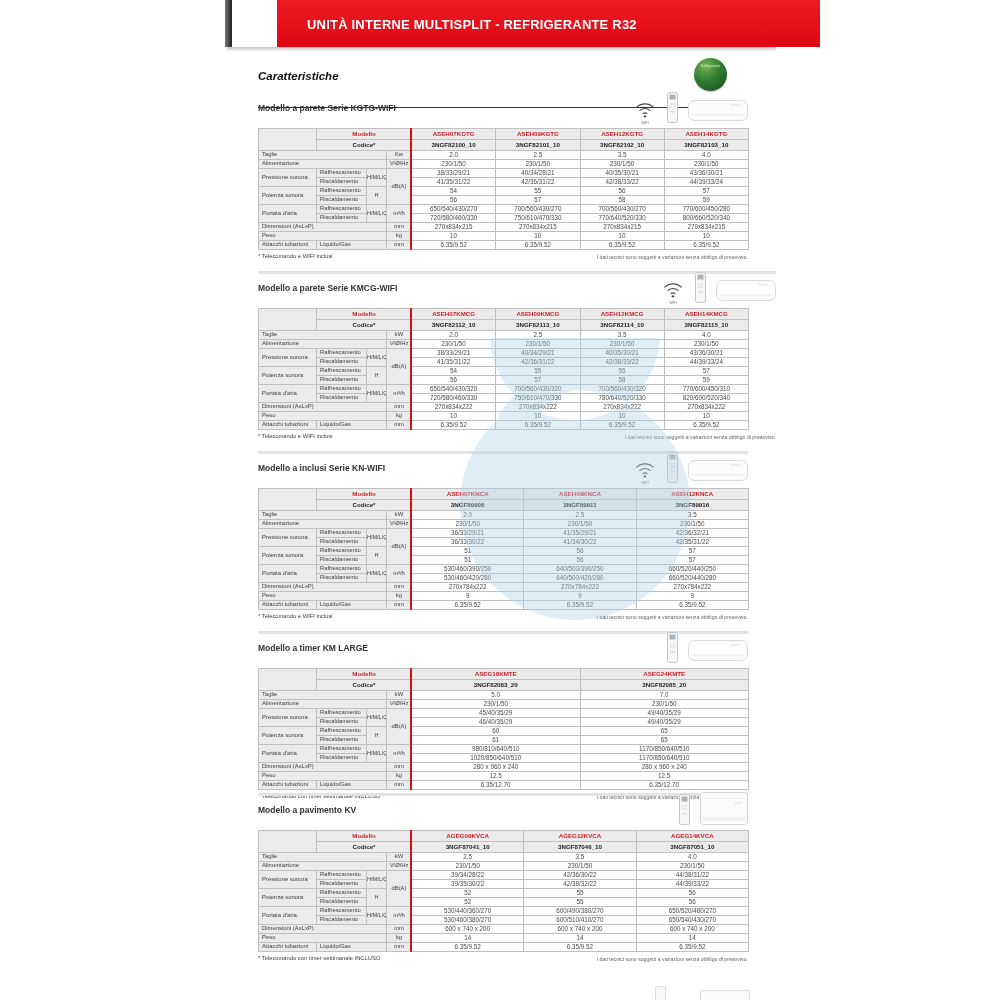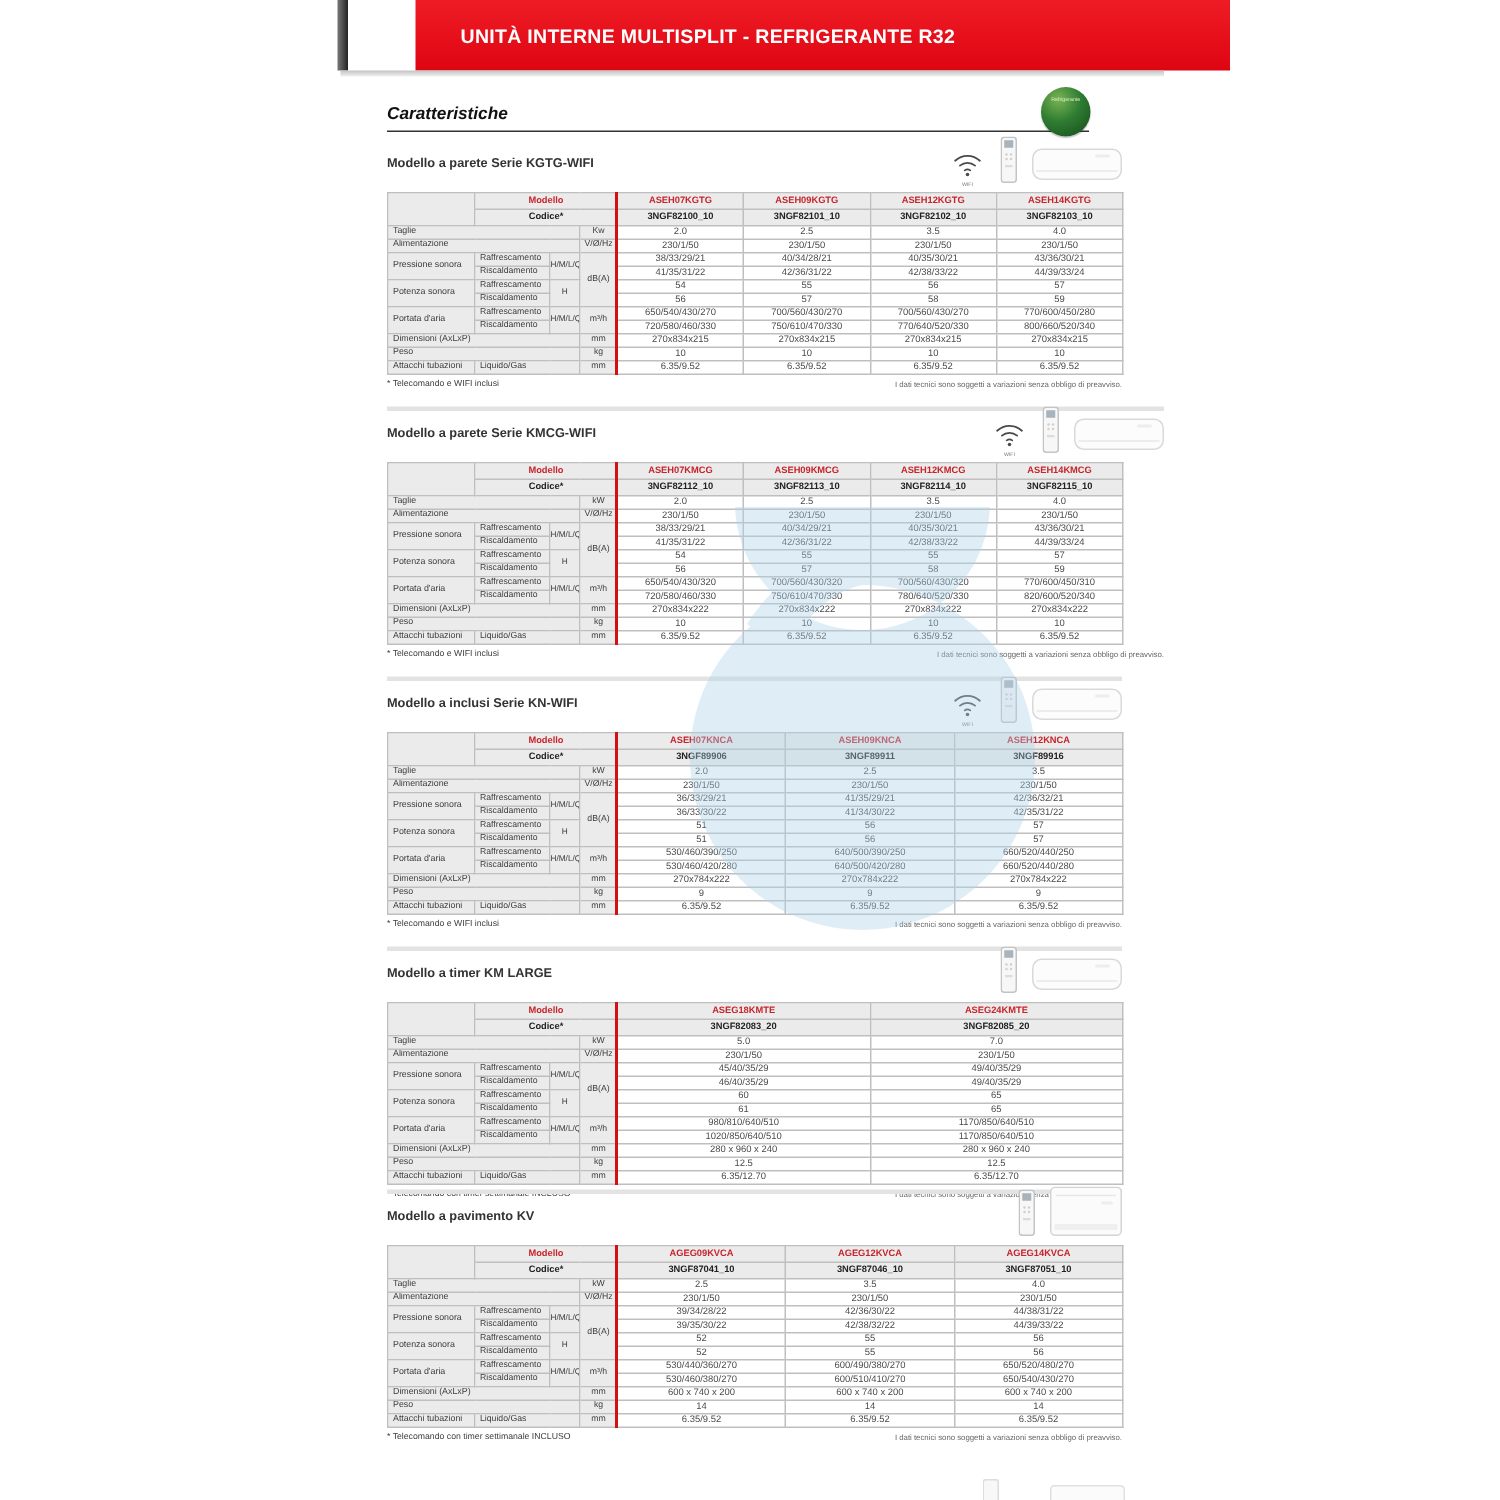--- a/index.html
+++ b/index.html
@@ -12,21 +12,21 @@
   .banner{position:absolute;left:232px;top:0;width:543px;height:47px;
     background:linear-gradient(#ee1c25 0%,#de0512 100%);margin-left:45px;}
   .banner-title{position:absolute;left:30px;top:50%;transform:translateY(-50%);
     color:#fff;font-weight:bold;font-size:13px;letter-spacing:.2px;white-space:nowrap;}
   .banner-shadow{position:absolute;left:227px;top:47px;width:549px;height:4px;
     background:linear-gradient(#c2c2c2,#f2f2f2);}
 
   
   .heading{position:absolute;left:258px;top:70px;width:468px;
     font-style:italic;font-weight:bold;font-size:11.5px;color:#111;
-    padding-bottom:5px;border-bottom:1.5px solid #333;}
+    padding-bottom:25px;border-bottom:1.5px solid #333;}
   .r32-badge{position:absolute;left:694px;top:58px;width:33px;height:33px;border-radius:50%;
     background:radial-gradient(circle at 35% 25%,#79b353 0%,#2f7d32 45%,#15491a 100%);
     color:#fff;text-align:center;box-shadow:0 1px 1px rgba(0,0,0,.25);}
   .r32-badge .small{font-size:3.5px;color:#d6ecc8;padding-top:7px;line-height:1;}
   .r32-badge .big{font-size:11.5px;font-weight:bold;line-height:1.2;padding-left:48px;}
 
   
   .watermark{position:absolute;left:428px;top:338px;width:310px;height:330px;
     opacity:.38;z-index:6;pointer-events:none;}
 

